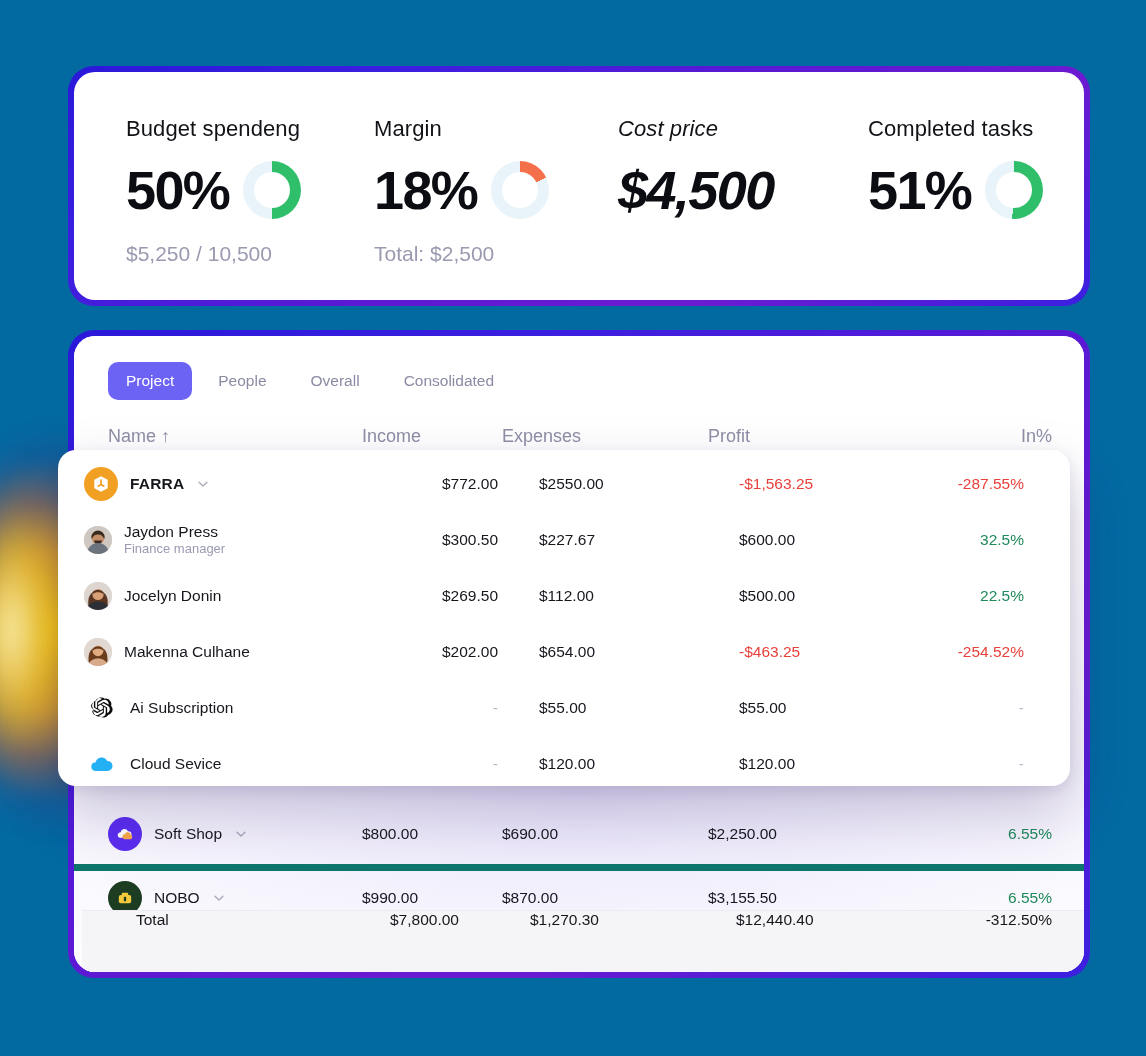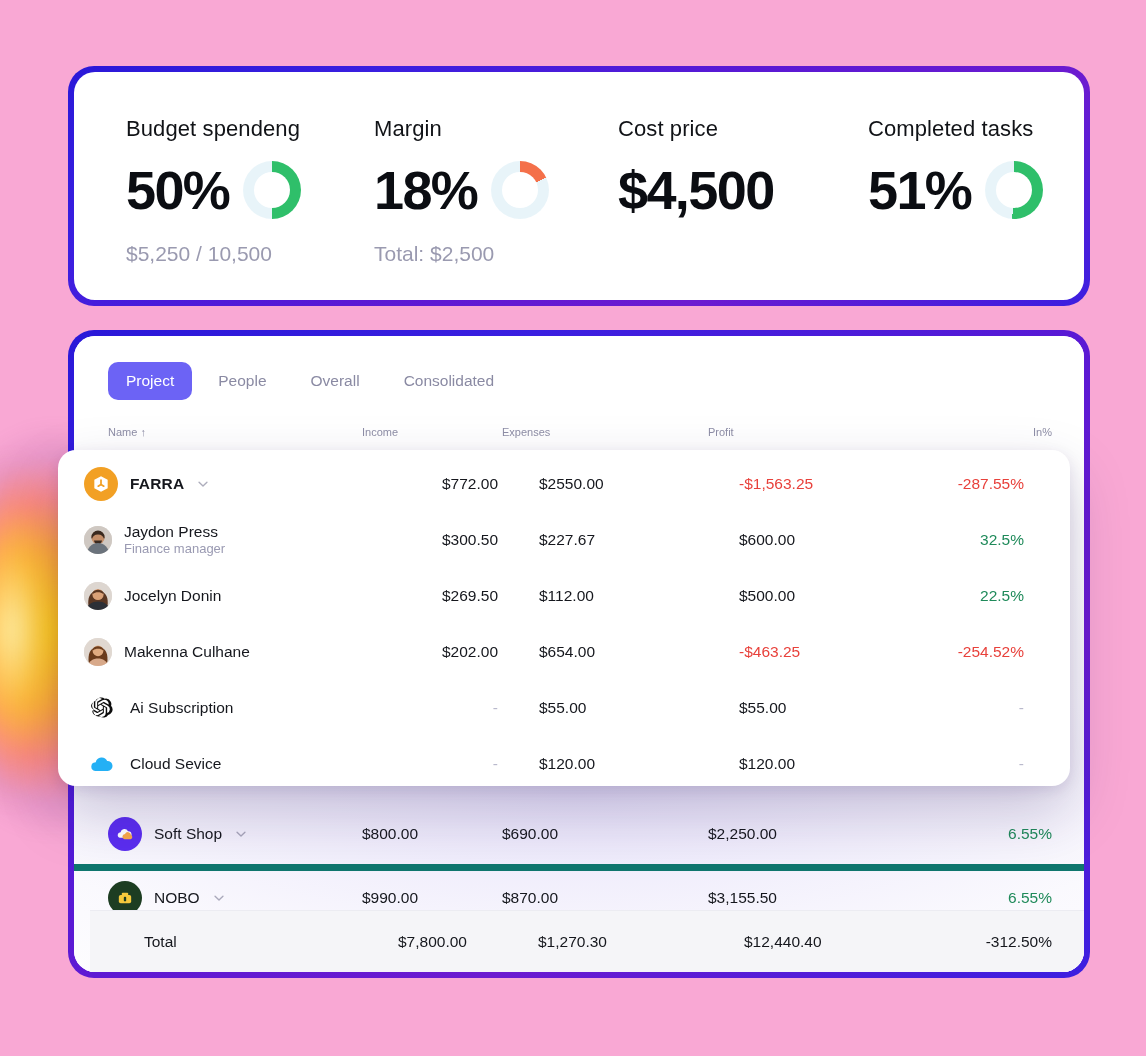--- a/index.html
+++ b/index.html
@@ -2,21 +2,21 @@
 <html><head>
 <meta charset="utf-8">
 <style>
   * { box-sizing: border-box; margin: 0; padding: 0; }
   html, body {
     width: 1146px; height: 1056px;
     background: #000;
     font-family: "Liberation Sans", sans-serif;
     overflow: hidden;
   }
-  .stage { position: relative; width: 1146px; height: 1056px; background:#f9a8d4; }
+  .stage { position: relative; width: 1146px; height: 1056px; background:#0369a1; }
 
   
   .glow {
     position:absolute; left:-150px; top:420px; width:340px; height:420px;
     background:
       radial-gradient(closest-side ellipse at 60% 50%, rgba(255,214,0,.95) 0%, rgba(255,170,20,.75) 38%, rgba(255,90,20,.35) 62%, rgba(120,30,120,.12) 82%, rgba(0,0,0,0) 100%);
     filter: blur(6px);
     pointer-events:none;
   }
   .glow2 {
@@ -42,21 +42,21 @@
 
   
   #kpi-card { left:68px; top:66px; width:1022px; height:240px; }
   .kpi-grid {
     display:flex; height:100%;
     padding: 44px 44px 0 52px;
   }
   .kpi { flex: 0 0 auto; }
   .kpi.w1 { width: 248px; }
   .kpi.w2 { width: 244px; }
-  .kpi.w3 { width: 250px; }
+  .kpi.w3 { width: 250px; font-style: italic; }
   .kpi.w4 { width: 230px; }
   .kpi-title {
     font-size: 22px; color:#111317; font-weight:400; letter-spacing:.1px;
     white-space:nowrap;
   }
   .kpi-mid { display:flex; align-items:center; gap:14px; margin-top:12px; height:72px; }
   .kpi-value {
     font-size: 54px; font-weight:800; color:#0b0d12; letter-spacing:-1.6px; line-height:1;
     white-space:nowrap;
   }
@@ -77,43 +77,43 @@
   }
   .tabs { display:flex; align-items:center; gap:8px; padding: 26px 0 0 34px; position:relative; }
   .tab {
     font-size:15.5px; color:#8a8aa3; padding:10px 18px; border-radius:10px;
     cursor:pointer; white-space:nowrap;
   }
   .tab.active { background:#6c63f5; color:#fff; font-weight:500; }
 
   .thead {
     display:flex; align-items:center; padding: 26px 0 0 0;
-    font-size:11px; color:#8e8ea6; position:relative;
+    font-size:18px; color:#8e8ea6; position:relative;
   }
   .c-name  { width:288px; padding-left:34px; }
   .c-inc   { width:140px; text-align:left; }
   .c-exp   { width:206px; text-align:left; }
   .c-prof  { width:240px; text-align:left; }
   .c-pct   { flex:1; text-align:right; padding-right:32px; }
 
   .trow {
     display:flex; align-items:center; height:60px; font-size:15.5px; color:#15171d;
     position:relative;
   }
   .trow + .trow { border-top:7px solid #0f766e; }
   .trow .c-name { display:flex; align-items:center; gap:12px; }
   .trow .c-inc, .trow .c-exp, .trow .c-prof { font-size:15.5px; }
   .muted { color:#b9b9cc; }
   .pos { color:#1f8a5a; }
   .neg { color:#e8413b; }
 
   .total-row {
-    display:flex; align-items:center; height:62px; font-size:15.5px; color:#15171d;
+    display:flex; align-items:flex-start; height:62px; font-size:15.5px; color:#15171d;
     background:#f5f5f8; border-top:1px solid #ececf2;
-    position:absolute; left:16px; right:0; bottom:0;padding-left:20px;
+    position:absolute; left:8px; right:0; bottom:0;padding-left:20px;
   }
 
   .logo { width:34px; height:34px; border-radius:50%; flex:0 0 auto; position:relative; }
   .av { width:28px; height:28px; border-radius:50%; flex:0 0 auto; position:relative; overflow:hidden; }
   .chev { width:14px; height:14px; flex:0 0 auto; opacity:.55; }
 
   
   #overlay {
     position:absolute; left:58px; top:450px; width:1012px; height:336px;
     background:#fff; border-radius:18px;

